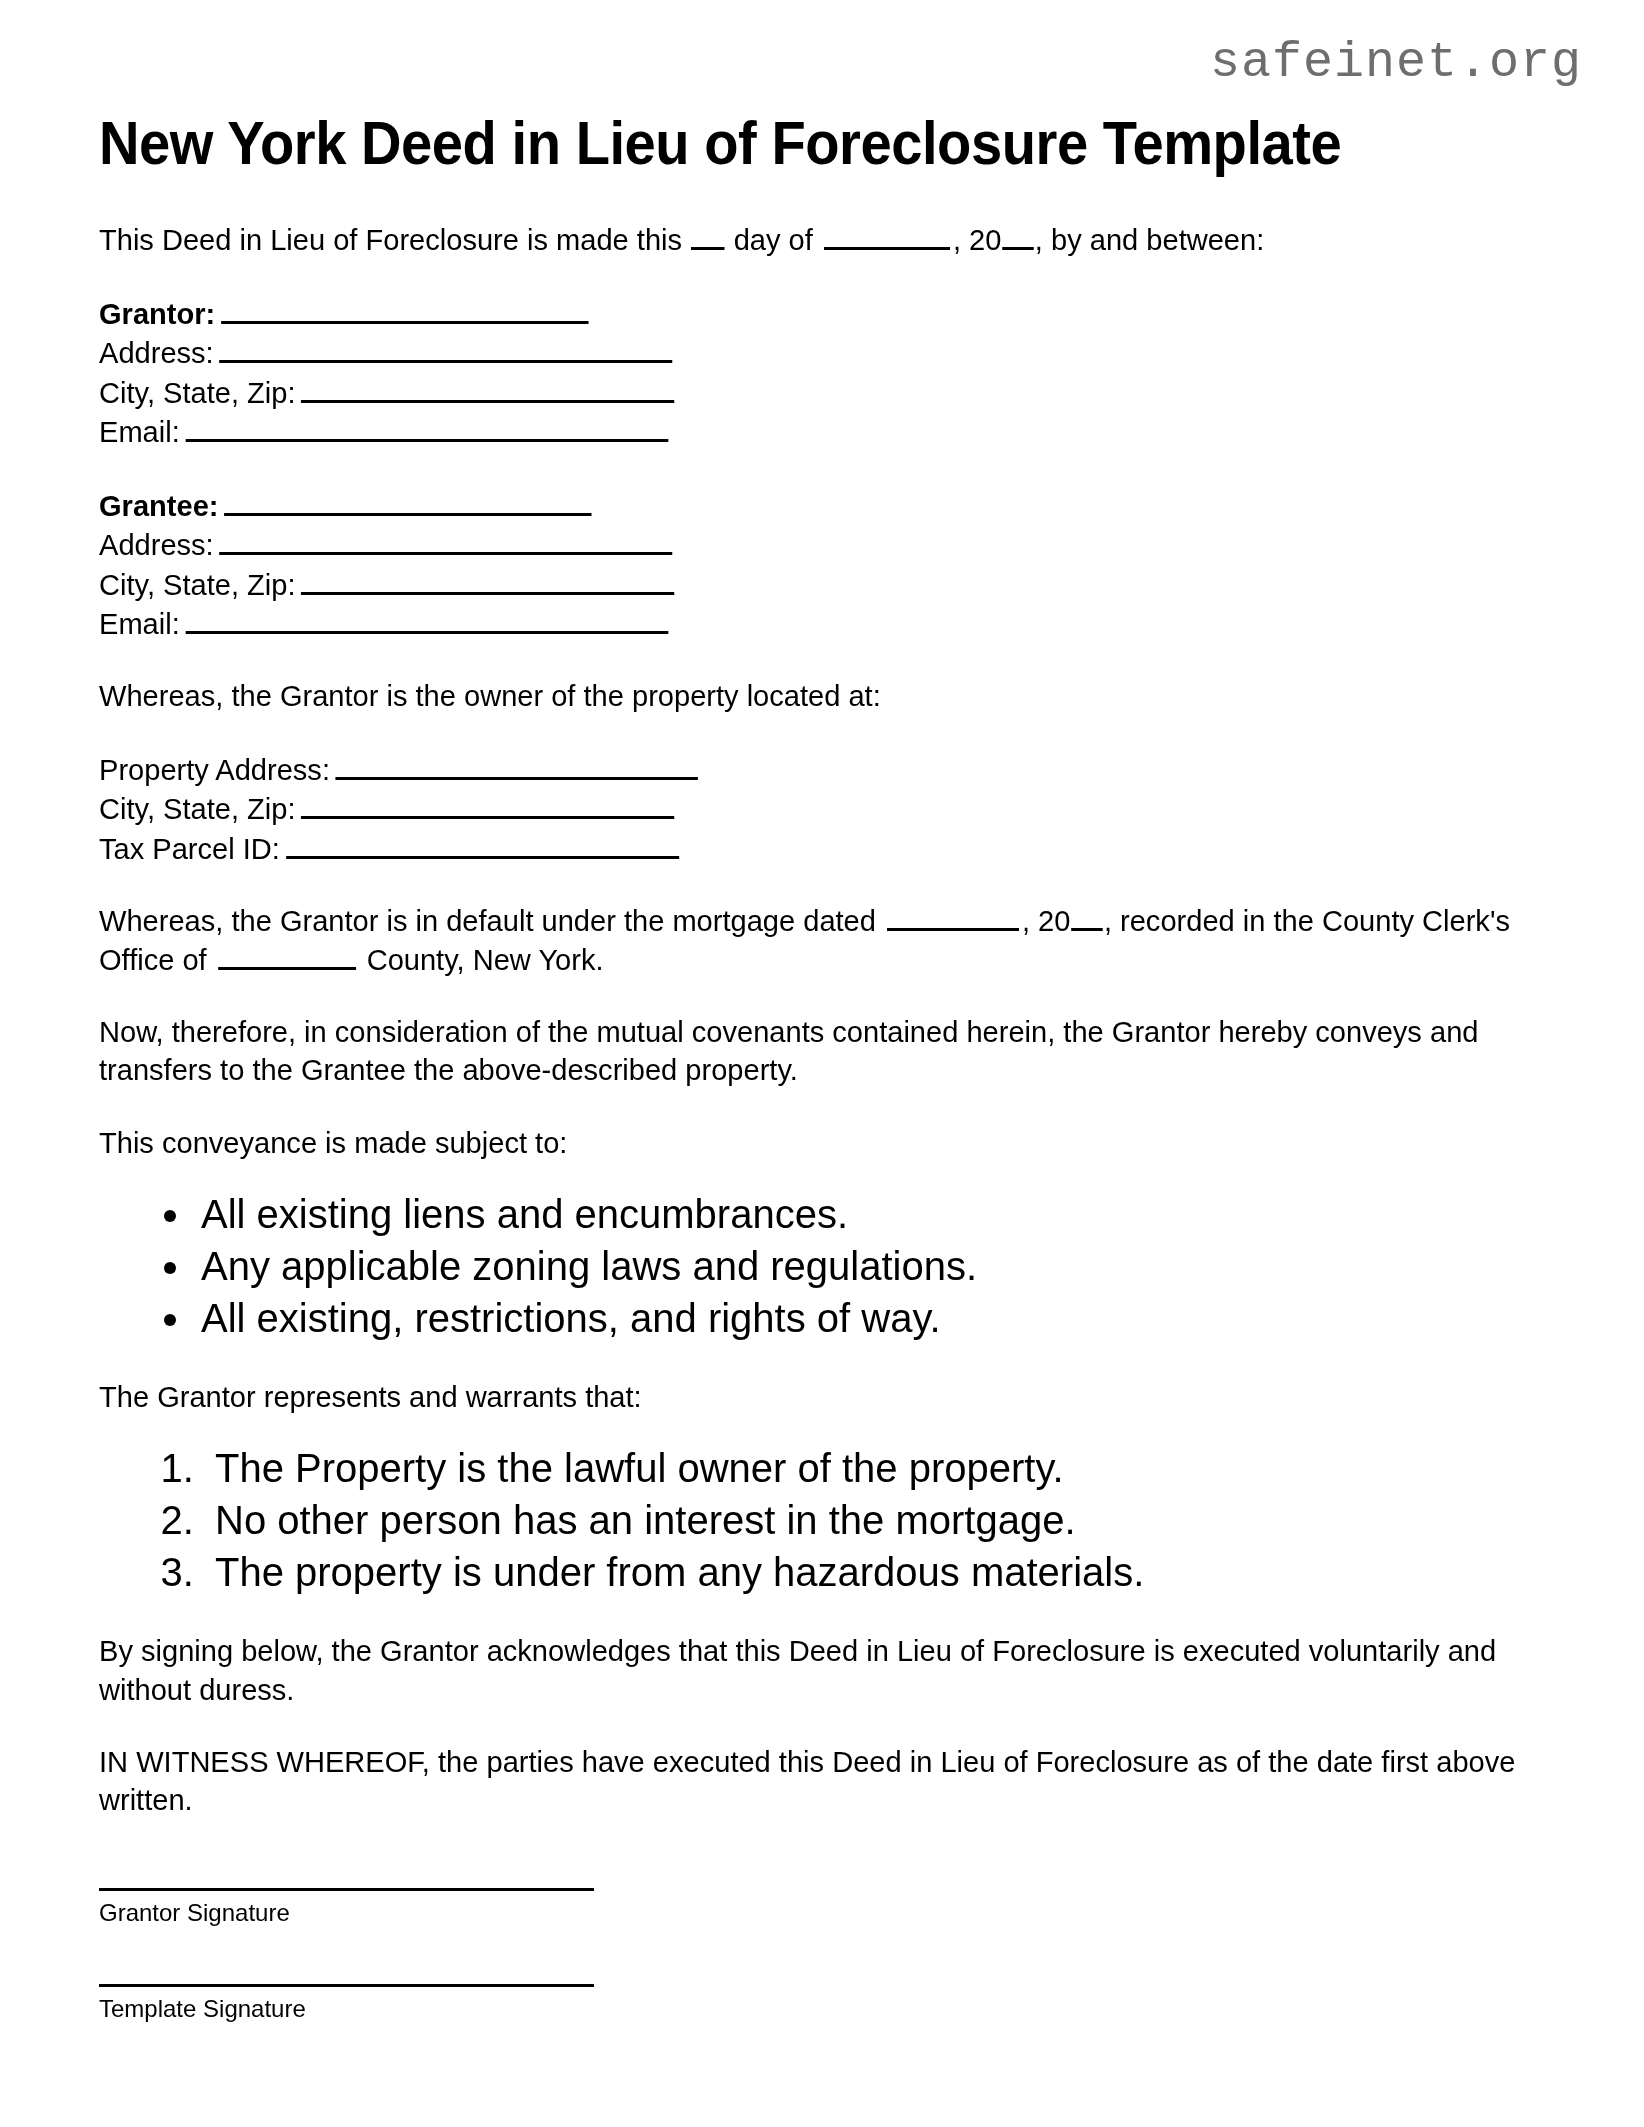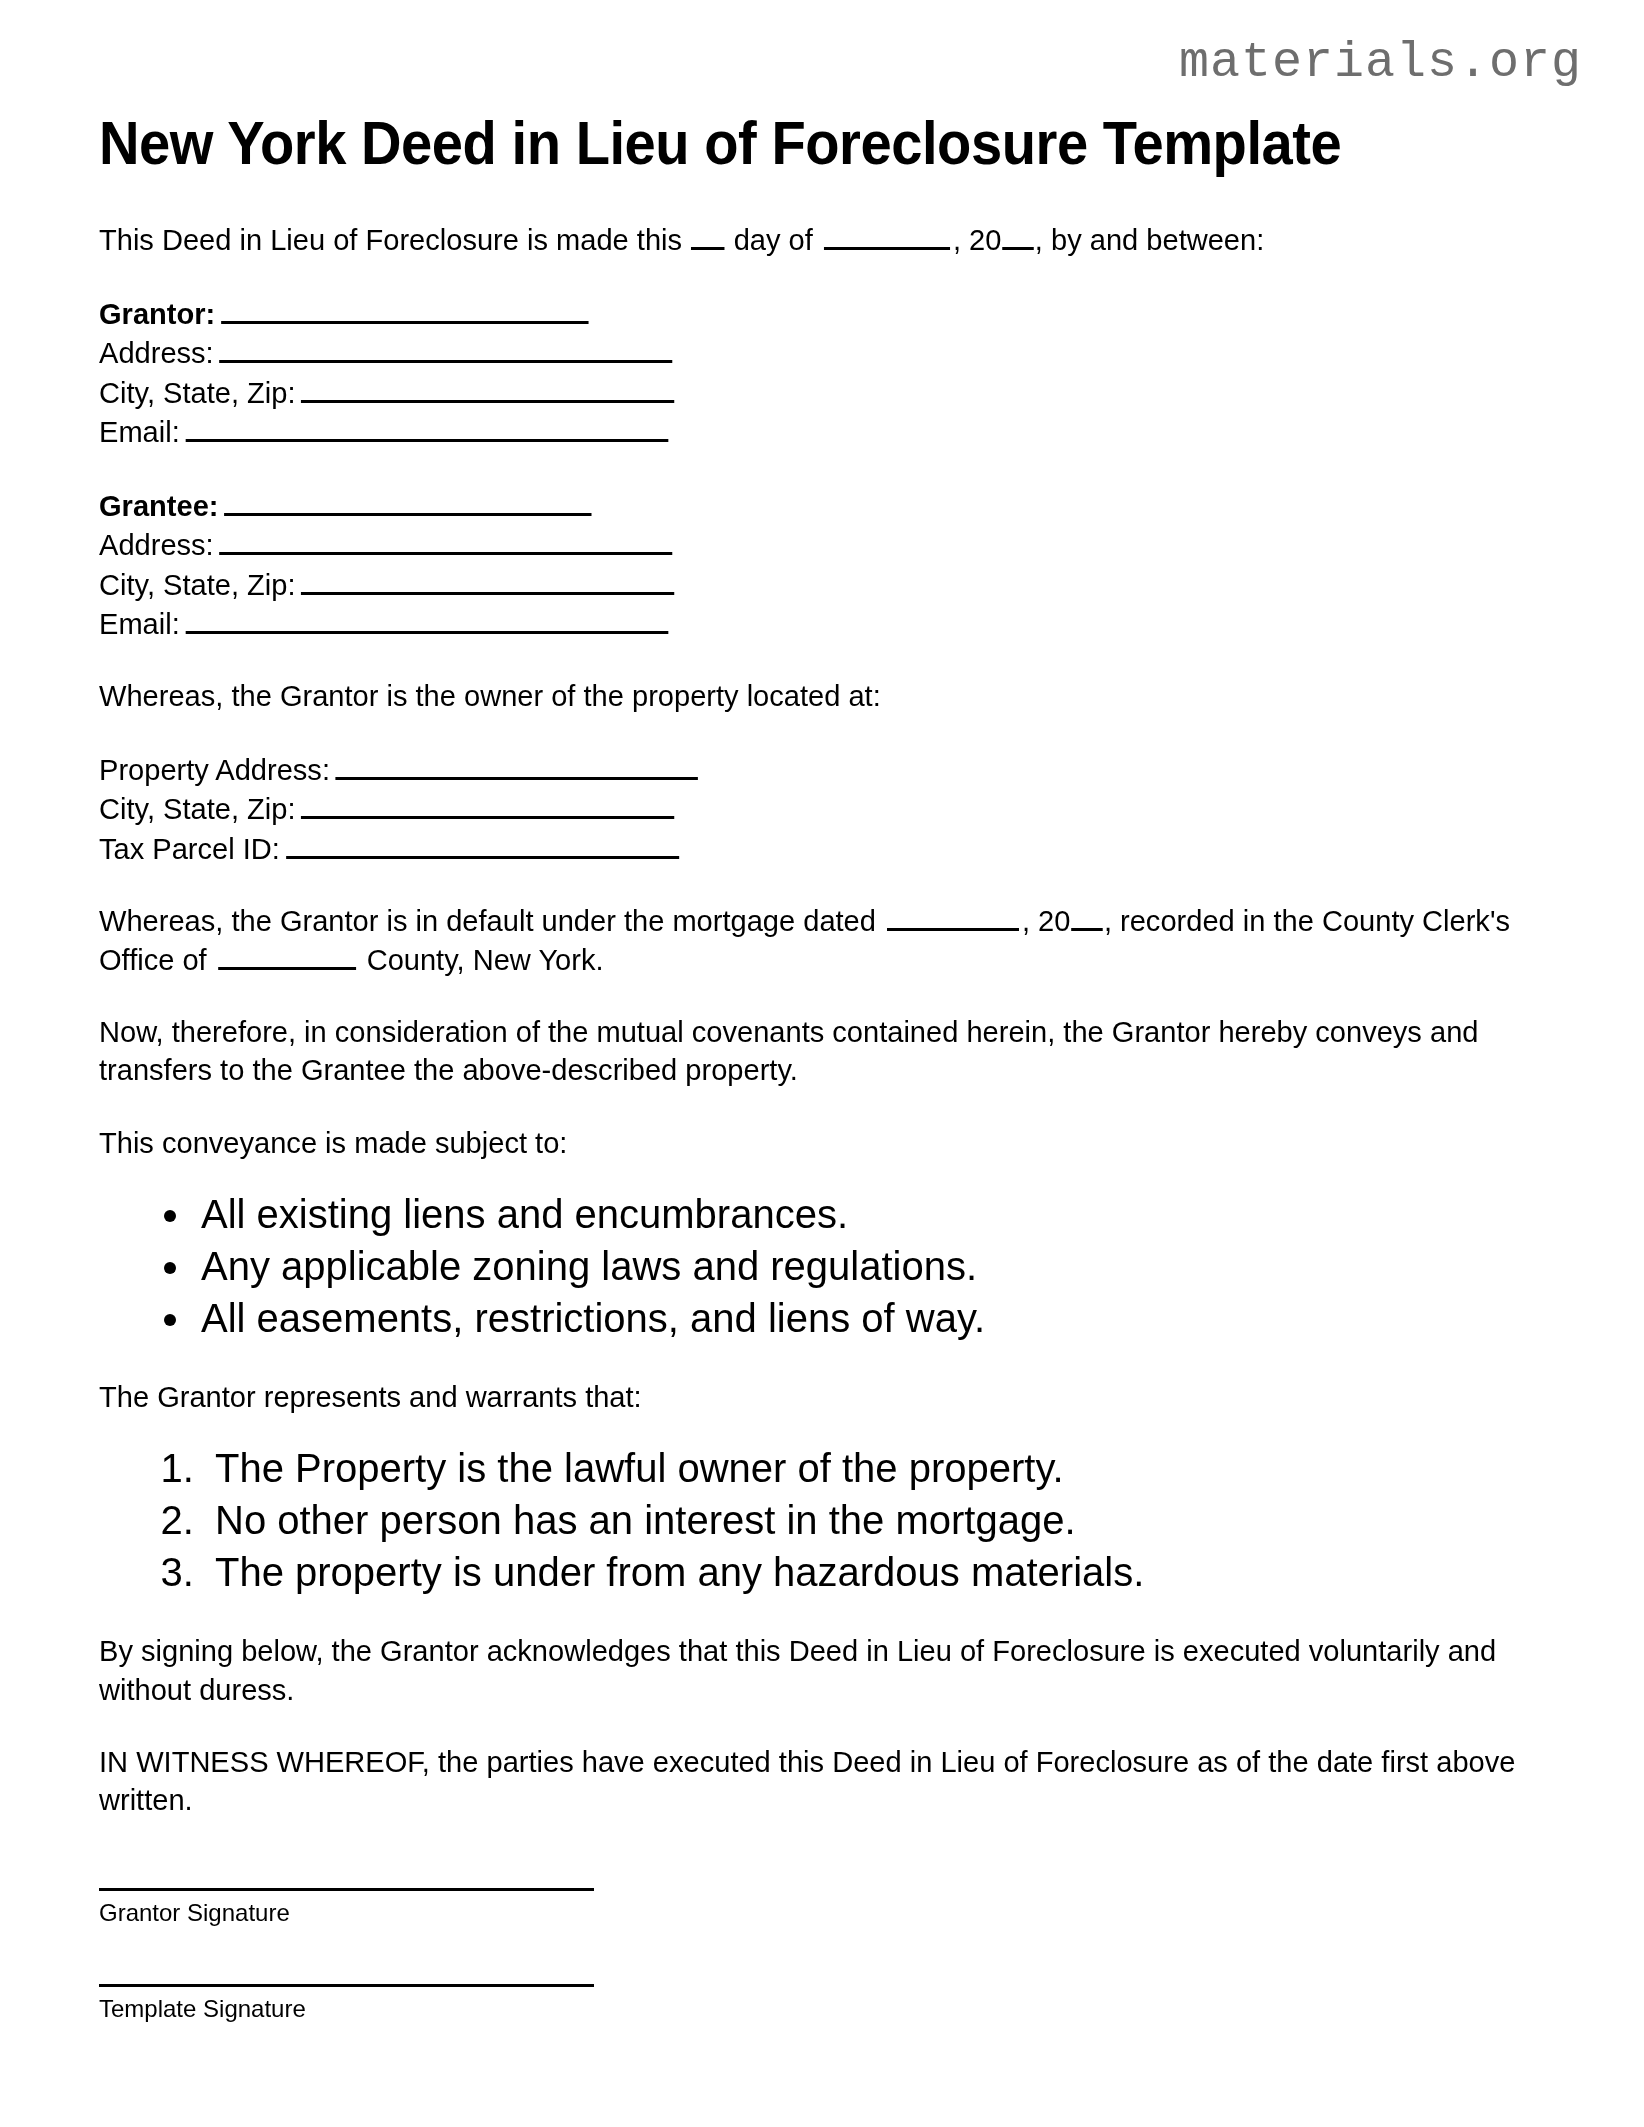--- a/index.html
+++ b/index.html
@@ -138,21 +138,21 @@
   .sig-label {
     font-size: 24px;
     line-height: 1.30;
   }
 </style>
 </head>
 <body>
 
 <div class="page">
 
-  <div class="watermark">materials.org</div>
+  <div class="watermark">safeinet.org</div>
 
   <div class="content">
 
     <h1 class="doc-title">New York Deed in Lieu of Foreclosure Template</h1>
 
     <div class="spacer-lg"></div>
 
     <p class="body-text">
       <span>This Deed in Lieu of Foreclosure is made this</span>
       <span class="fill-under"></span>
@@ -228,21 +228,21 @@
     <div class="spacer-md"></div>
 
     <p class="body-text">This conveyance is made subject to:</p>
 
     <div class="spacer-sm"></div>
 
     <div class="list-wrap">
       <ul class="bullets">
         <li>All existing liens and encumbrances.</li>
         <li>Any applicable zoning laws and regulations.</li>
-        <li>All easements, restrictions, and liens of way.</li>
+        <li>All existing, restrictions, and rights of way.</li>
       </ul>
     </div>
 
     <div class="spacer-md"></div>
 
     <p class="body-text">The Grantor represents and warrants that:</p>
 
     <div class="spacer-sm"></div>
 
     <div class="list-wrap">

